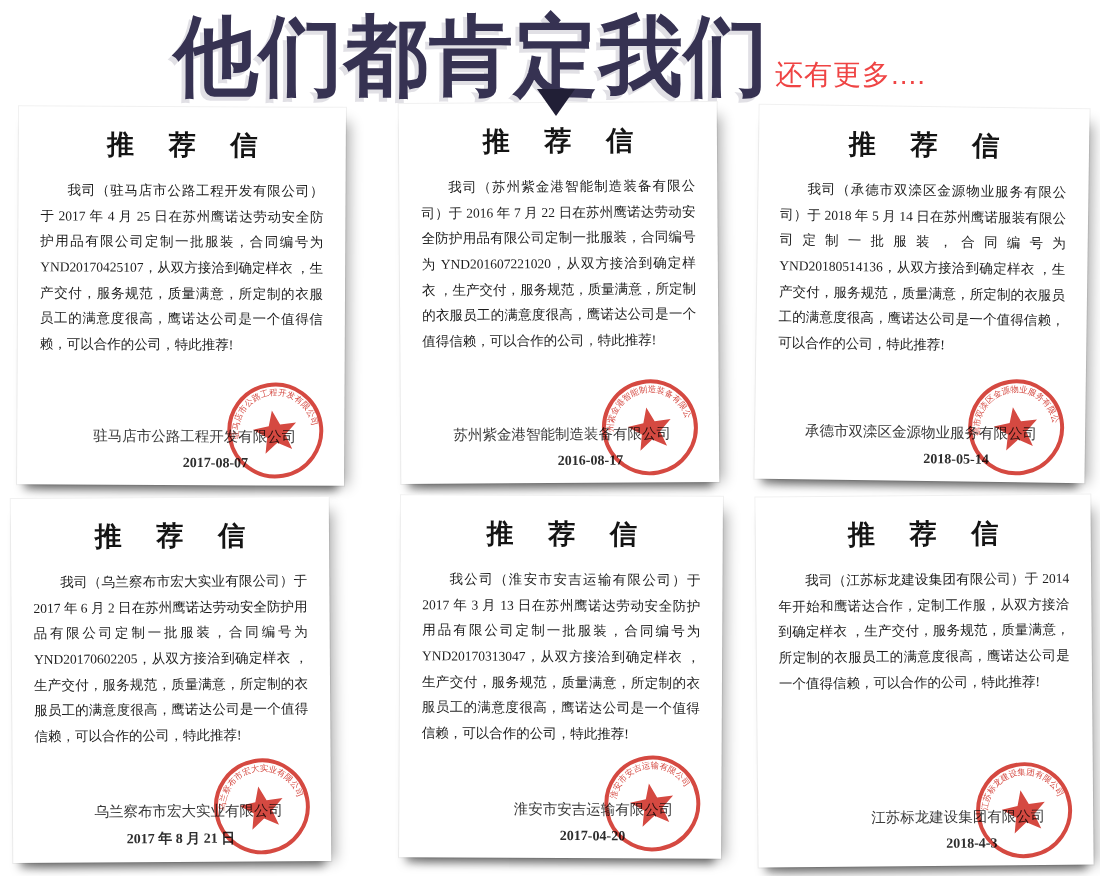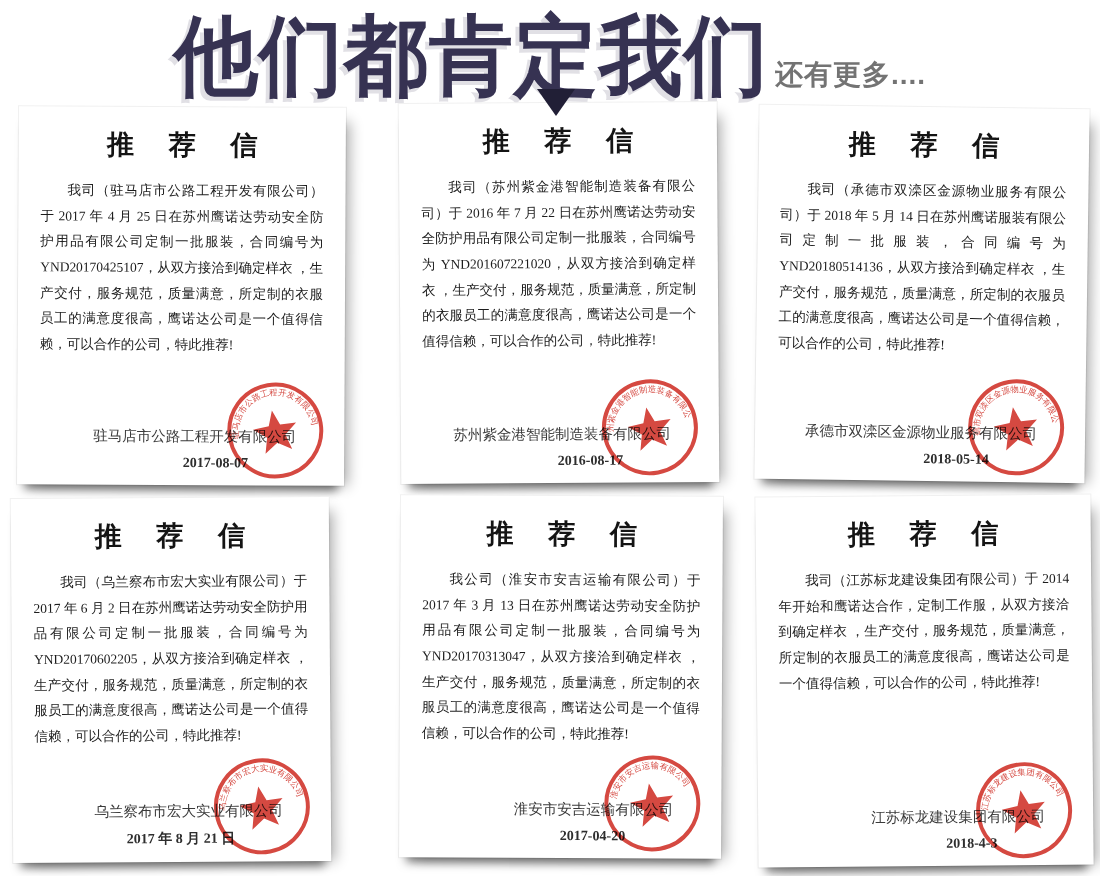--- a/index.html
+++ b/index.html
@@ -7,21 +7,21 @@
               font-family:"Liberation Sans", sans-serif; }
   .stage { position:relative; width:1100px; height:876px; background:#fff; }
 
   
   .header { position:absolute; top:0; left:0; width:1100px; height:100px;
             display:flex; justify-content:center; align-items:flex-end; }
   .big-title { font-size:84px; font-weight:900; letter-spacing:1px; line-height:1.0;
                color:#363252; transform:scaleY(1.04); transform-origin:bottom;
                text-shadow:-4px 3px 0 rgba(54,50,82,0.15);
                font-family:"Liberation Sans", sans-serif; }
-  .more-label { font-size:28px; font-weight:700; color:#737373; margin-left:6px;
+  .more-label { font-size:28px; font-weight:400; color:#ef4444; margin-left:6px;
                 padding-bottom:6px; letter-spacing:1px; }
   .down-arrow { position:absolute; left:537px; top:89px; width:0; height:0;
                 border-left:19px solid transparent; border-right:19px solid transparent;
                 border-top:27px solid #211f36; z-index:5; }
 
   
   .paper { position:absolute; background:#fff; display:flex; flex-direction:column;
            padding:16px 22px 14px;
            box-shadow: 0 12px 10px -7px rgba(0,0,0,0.50),
                        11px 7px 14px -7px rgba(0,0,0,0.32),

